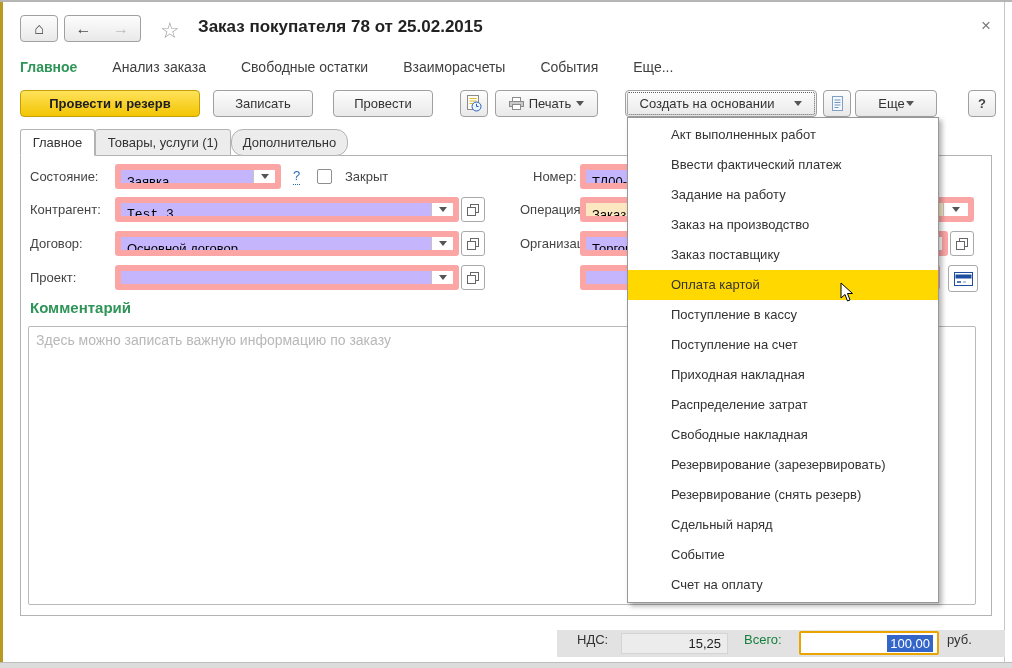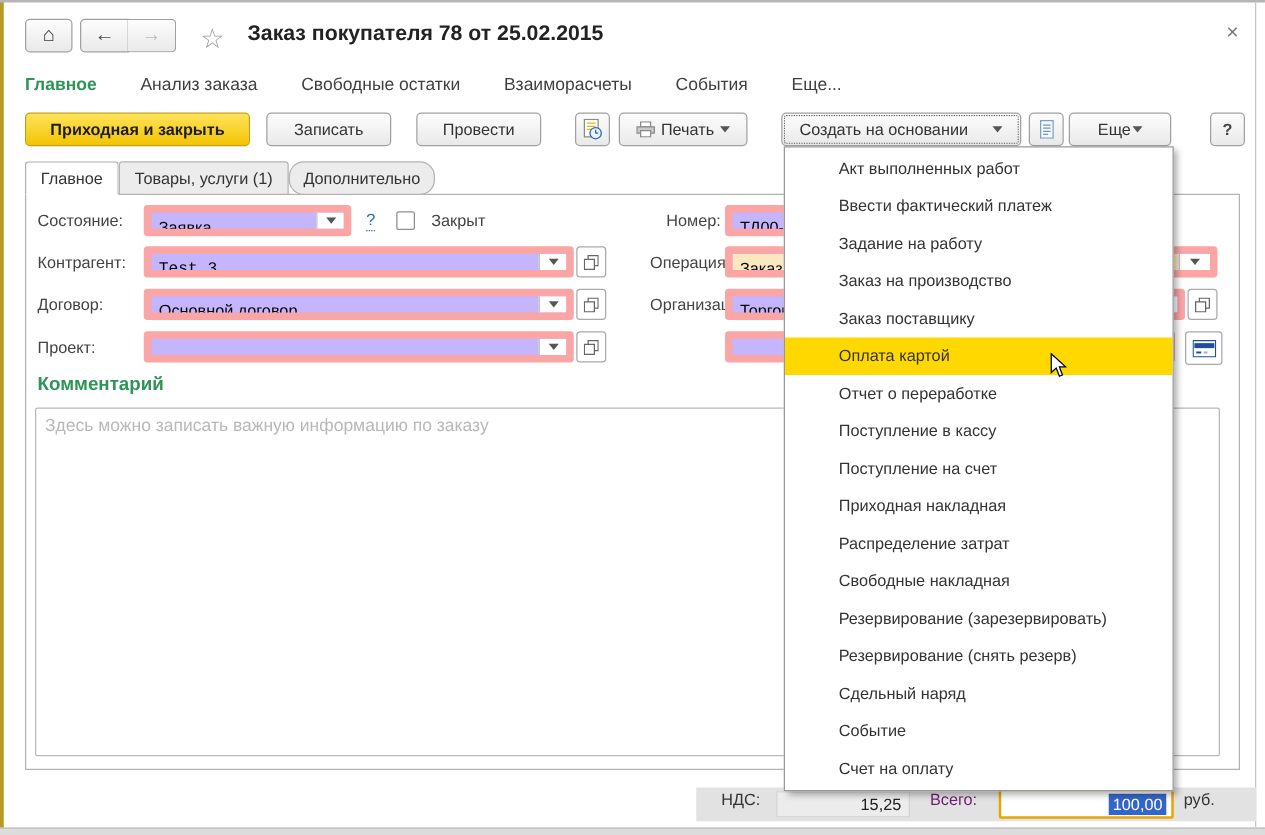--- a/index.html
+++ b/index.html
@@ -86,21 +86,21 @@
     box-shadow:3px 3px 5px rgba(0,0,0,0.3); z-index:50; padding:2px 0;
   }
   .menu-item { height:30px; line-height:30px; padding-left:43px; color:#333; white-space:nowrap; }
   .menu-item.hl { background:#ffd800; }
 
   
   .footer-bar { left:557px; top:630px; width:448px; height:27px; background:#e2e2e2; z-index:5; }
   .vat-label { left:577px; top:632px; color:#333; z-index:6; }
   .vat-field { left:621px; top:633px; width:107px; height:21px; background:#ececec; border:1px solid #d4d4d4;
                text-align:right; line-height:19px; padding-right:6px; color:#222; z-index:6; }
-  .total-label { left:744px; top:632px; color:#701a75; z-index:6; }
+  .total-label { left:744px; top:632px; color:#15803d; z-index:6; }
   .total-field { left:799px; top:631px; width:140px; height:24px; background:#fff; border:2px solid #eaa500;
                  border-radius:2px; display:flex; align-items:center; justify-content:flex-end; padding-right:4px; z-index:6; }
   .total-field .sel { background:#3465c8; color:#fff; padding:1px 3px; }
   .currency { left:947px; top:632px; color:#333; z-index:6; }
 
   .cursor { left:840px; top:282px; z-index:100; }
 
   svg { display:block; }
 </style>
 </head>
@@ -126,21 +126,21 @@
 
 <div class="abs nav">
   <span class="nav-item active">Главное</span>
   <span class="nav-item">Анализ заказа</span>
   <span class="nav-item">Свободные остатки</span>
   <span class="nav-item">Взаиморасчеты</span>
   <span class="nav-item">События</span>
   <span class="nav-item">Еще...</span>
 </div>
 
-<div class="abs tool-btn btn-primary">Приходная и закрыть</div>
+<div class="abs tool-btn btn-primary">Провести и резерв</div>
 <div class="abs tool-btn btn-save">Записать</div>
 <div class="abs tool-btn btn-post">Провести</div>
 
 <div class="abs tool-btn icon-btn1">
   <span>
     <svg width="16" height="17" viewBox="0 0 16 17">
       <rect x="1.5" y="0.5" width="11" height="14" fill="#fffdf2" stroke="#8a8a8a"></rect>
       <line x1="3.5" y1="3.5" x2="10.5" y2="3.5" stroke="#d8b830"></line>
       <line x1="3.5" y1="6" x2="10.5" y2="6" stroke="#d8b830"></line>
       <line x1="3.5" y1="8.5" x2="10.5" y2="8.5" stroke="#d8b830"></line>
@@ -303,21 +303,20 @@
 </div>
 <div class="abs currency">руб.</div>
 
 <div class="abs menu">
     <div class="menu-item">Акт выполненных работ</div>
     <div class="menu-item">Ввести фактический платеж</div>
     <div class="menu-item">Задание на работу</div>
     <div class="menu-item">Заказ на производство</div>
     <div class="menu-item">Заказ поставщику</div>
     <div class="menu-item hl">Оплата картой</div>
-    <div class="menu-item">Отчет о переработке</div>
     <div class="menu-item">Поступление в кассу</div>
     <div class="menu-item">Поступление на счет</div>
     <div class="menu-item">Приходная накладная</div>
     <div class="menu-item">Распределение затрат</div>
     <div class="menu-item">Свободные накладная</div>
     <div class="menu-item">Резервирование (зарезервировать)</div>
     <div class="menu-item">Резервирование (снять резерв)</div>
     <div class="menu-item">Сдельный наряд</div>
     <div class="menu-item">Событие</div>
     <div class="menu-item">Счет на оплату</div>

